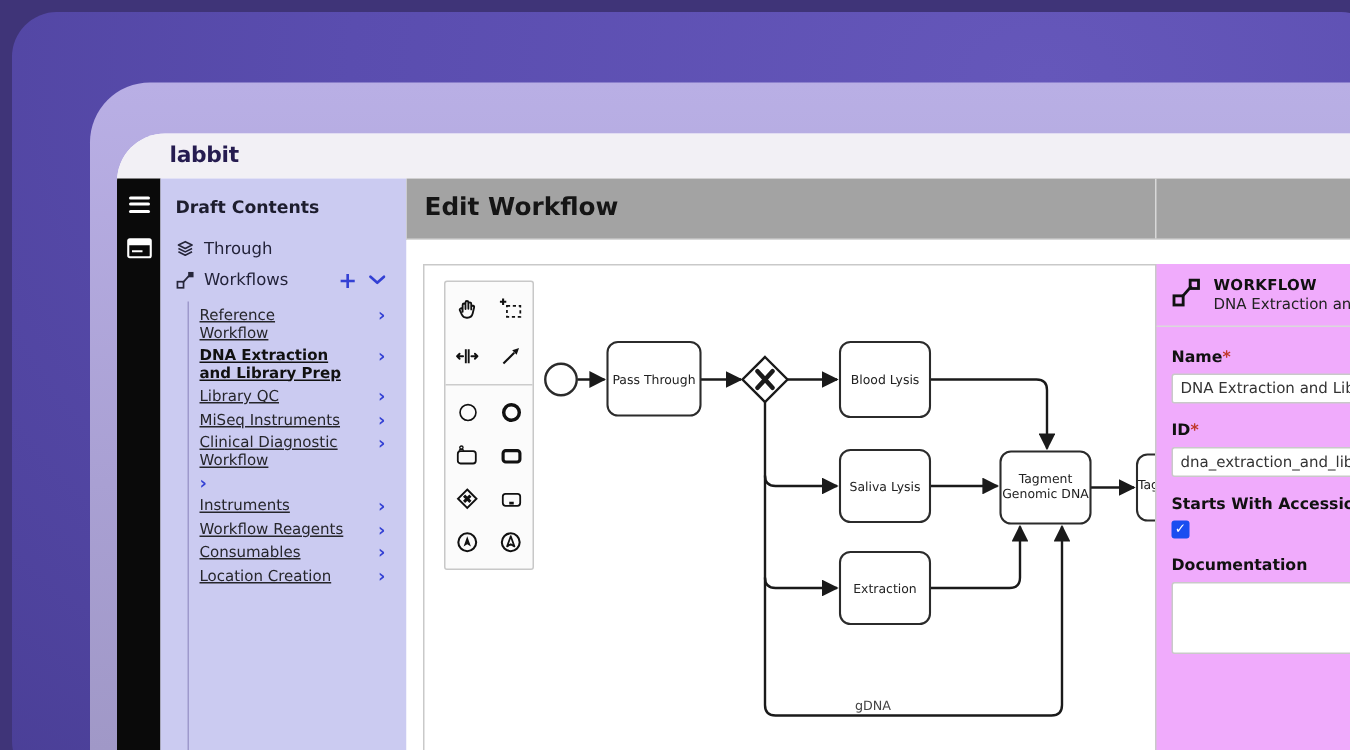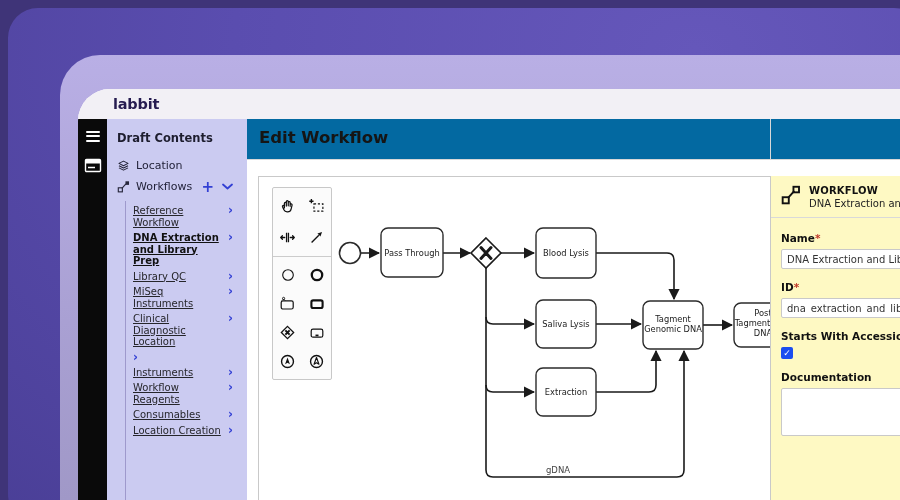--- a/index.html
+++ b/index.html
@@ -15,52 +15,52 @@
   .logo{font-size:14.5px;font-weight:800;color:#261c50;letter-spacing:-0.2px;}
   .app-row{flex:1;display:flex;min-height:0;}
 
   
   .rail{width:29px;flex:none;background:#0a0a0a;display:flex;flex-direction:column;align-items:center;
     padding-top:9px;gap:13px;}
   .rail-btn{width:18px;height:16px;display:flex;flex-direction:column;justify-content:center;align-items:center;gap:2.5px;cursor:pointer;}
   .bar{width:14px;height:2px;background:#fff;border-radius:1px;}
 
   
-  .sidebar{width:140px;flex:none;background:#cbcbf1;padding:12px 0 0 8px;box-sizing:border-box;color:#1d1d2e;}
+  .sidebar{width:164px;flex:none;background:#cbcbf1;padding:12px 0 0 8px;box-sizing:border-box;color:#1d1d2e;}
   .sb-title{font-size:11.5px;font-weight:700;margin:0 0 14px 2px;}
   .nav-row{display:flex;align-items:center;gap:6px;font-size:11px;margin:0 0 8px 2px;cursor:pointer;}
   .nav-row .lbl{color:#23233a;}
   .wf-actions{margin-left:auto;display:flex;align-items:center;gap:8px;padding-right:14px;}
   .plus{color:#3340d4;font-size:15px;font-weight:700;line-height:10px;cursor:pointer;}
   .chev-down{cursor:pointer;display:flex;}
   .subtree{margin-left:10px;border-left:1px solid #9e99cc;padding:2px 14px 115px 7px;}
   .nav-sub-item{display:flex;align-items:flex-start;justify-content:space-between;gap:4px;
     font-size:10px;line-height:11.5px;padding:2px 0;cursor:pointer;color:#26262b;}
   .nav-sub-label{max-width:96px;text-decoration:underline;}
   .nav-sub-item.active .nav-sub-label{font-weight:700;text-decoration:underline;color:#111;}
   .chev{color:#3340d4;font-weight:700;font-size:12px;line-height:11px;}
 
   
   .main{flex:1;position:relative;background:#fff;min-width:0;}
-  .main-header{position:absolute;top:0;left:0;right:0;height:40px;border-bottom:1px solid #d8d8d8;background:#0369a1;}
+  .main-header{position:absolute;top:0;left:0;right:0;height:40px;border-bottom:1px solid #d8d8d8;background:#a3a3a3;}
   .main-header h1{margin:0;padding:9px 0 0 12px;font-size:16.5px;font-weight:700;color:#151515;}
   .header-divider{position:absolute;top:0;right:129px;height:40px;width:0;border-left:1px solid #d8d8d8;}
   .canvas{position:absolute;left:11px;top:57px;right:0;bottom:0;border-top:1px solid #c9c9c9;border-left:1px solid #c9c9c9;background:#fff;}
   .diagram{position:absolute;left:0;top:0;}
 
   
   .palette{position:absolute;left:13px;top:10px;width:60px;background:#fbfbfb;border:1px solid #c8c8c8;border-radius:2px;box-sizing:border-box;}
   .pal-group{display:grid;grid-template-columns:1fr 1fr;padding:3px 0;}
   .pal-group.tools{border-bottom:1px solid #ccc;}
   .pal-cell{height:29px;display:flex;align-items:center;justify-content:center;cursor:pointer;}
   .pal-group.tools .pal-cell{height:31px;}
   .pal-cell svg{display:block;}
 
   
-  .panel{position:absolute;top:57px;right:0;bottom:0;width:129px;background:#fef9c3;border-left:1px solid #c9c9c9;z-index:5;overflow:hidden;}
+  .panel{position:absolute;top:57px;right:0;bottom:0;width:129px;background:#f0abfc;border-left:1px solid #c9c9c9;z-index:5;overflow:hidden;}
   .panel-inner{width:210px;}
   .panel-head{display:flex;gap:8px;padding:9px 0 8px 10px;border-bottom:1px solid #d9d9d9;align-items:flex-start;}
   .panel-head .ph-txt{min-width:0;}
   .ph-type{font-size:10px;font-weight:700;color:#111;letter-spacing:0.2px;}
   .ph-sub{font-size:10px;color:#222;white-space:nowrap;margin-top:2px;}
   .panel-body{padding:2px 0 0 10px;}
   .f-label{font-size:10.5px;font-weight:700;color:#111;margin:12px 0 5px;}
   .req{color:#c0392b;font-weight:700;}
   .f-input{display:block;width:195px;height:20px;box-sizing:border-box;border:1px solid #c9c9c9;border-radius:2px;
     font-family:inherit;font-size:10px;color:#333;padding:0 5px;background:#fff;white-space:nowrap;overflow:hidden;}
@@ -99,21 +99,21 @@
       </div>
 
       <div class="sidebar">
         <div class="sb-title">Draft Contents</div>
 
         <div class="nav-row">
           <svg width="13" height="13" viewBox="0 0 16 16">
             <path d="M8,2.6 L13.6,5.4 8,8.2 2.4,5.4 z" fill="none" stroke="#26263a" stroke-width="1.3" stroke-linejoin="round"></path>
             <path d="M2.4,8.2 L8,11 13.6,8.2 M2.4,10.9 L8,13.7 13.6,10.9" fill="none" stroke="#26263a" stroke-width="1.3" stroke-linejoin="round"></path>
           </svg>
-          <span class="lbl">Location</span>
+          <span class="lbl">Through</span>
         </div>
 
         <div class="nav-row">
           <svg width="13" height="13" viewBox="0 0 16 16">
             <rect x="1.6" y="9.6" width="5" height="5" fill="none" stroke="#26263a" stroke-width="1.4"></rect>
             <line x1="6" y1="10.4" x2="11" y2="4.8" stroke="#26263a" stroke-width="1.4"></line>
             <rect x="10.4" y="1.6" width="4.4" height="4.4" fill="#26263a"></rect>
           </svg>
           <span class="lbl">Workflows</span>
           <span class="wf-actions">
@@ -141,21 +141,21 @@
     <span class="nav-sub-label">Library QC</span>
     <span class="chev">›</span>
   </div>
 
   <div class="nav-sub-item">
     <span class="nav-sub-label">MiSeq Instruments</span>
     <span class="chev">›</span>
   </div>
 
   <div class="nav-sub-item">
-    <span class="nav-sub-label">Clinical Diagnostic Location</span>
+    <span class="nav-sub-label">Clinical Diagnostic Workflow</span>
     <span class="chev">›</span>
   </div>
 
   <div class="nav-sub-item">
     <span class="chev">›</span>
   </div>
 
   <div class="nav-sub-item">
     <span class="nav-sub-label">Instruments</span>
     <span class="chev">›</span>

